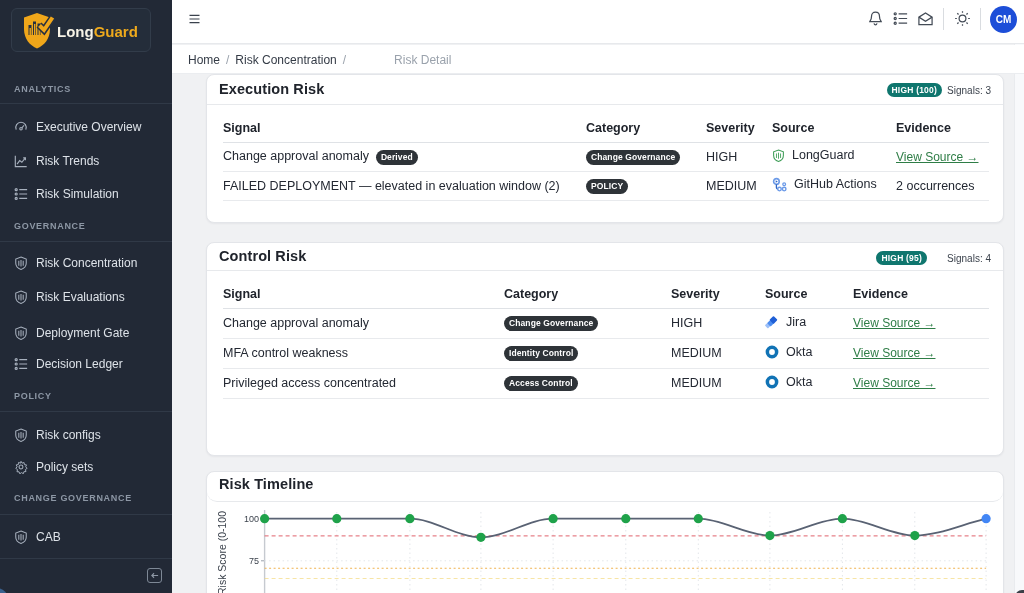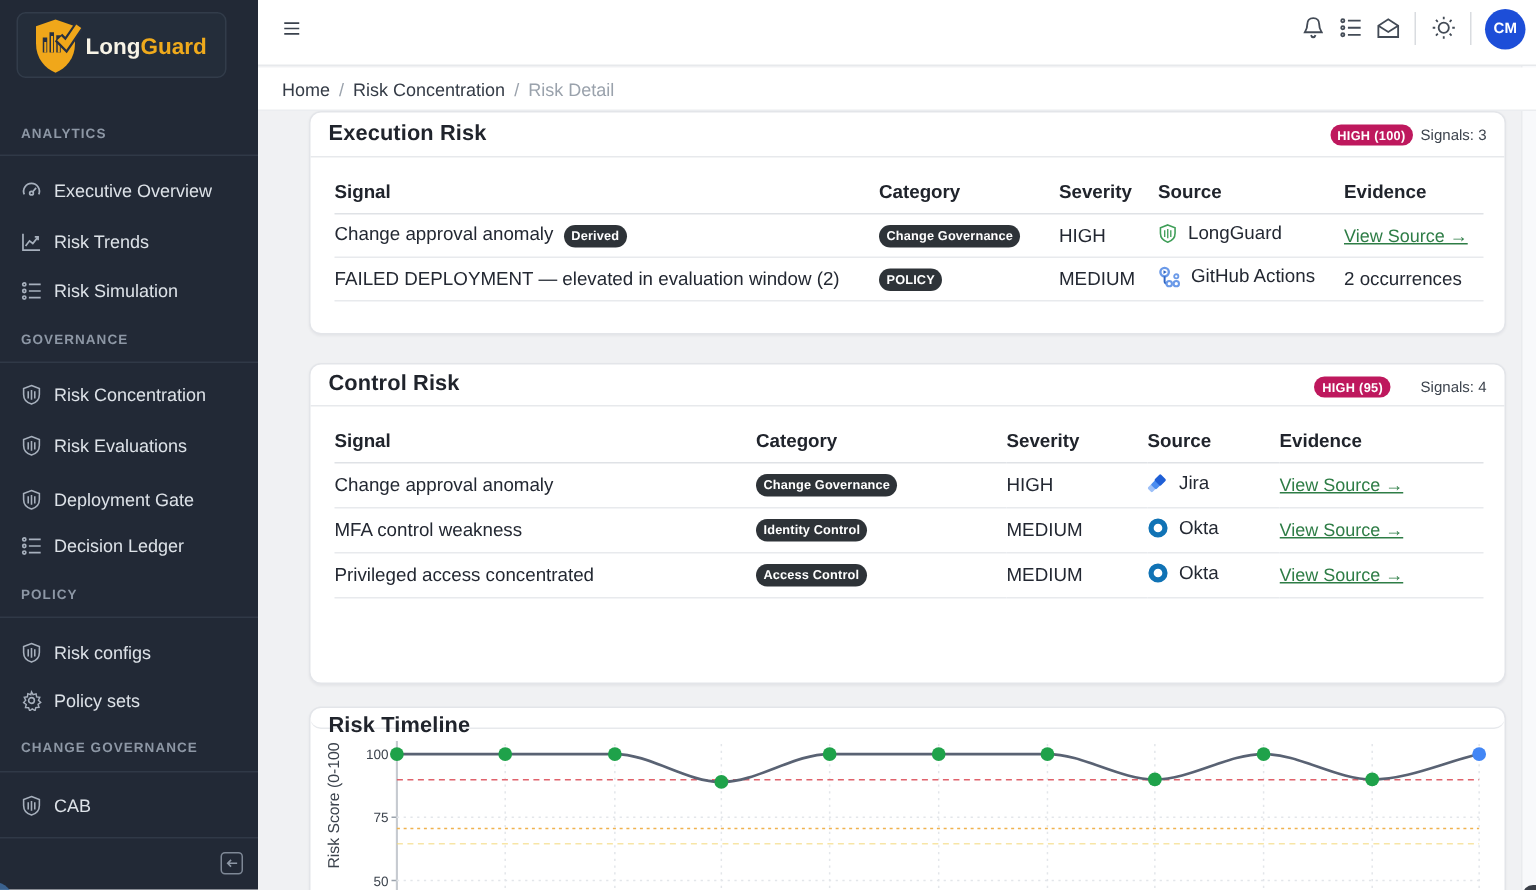--- a/index.html
+++ b/index.html
@@ -14,30 +14,30 @@
   .sdiv { position:absolute; left:0; width:172px; border-top:1px solid #303947; }
   .item { position:absolute; left:14px; height:20px; display:flex; align-items:center; font-size:12px; color:#dde2e8; }
   .item svg { margin-right:8px; color:#a7b0bd; }
   #collapse { position:absolute; right:10px; top:568px; width:15px; height:15px; border:1px solid #7e8896; border-radius:3px; color:#8d97a5; display:flex; align-items:center; justify-content:center; font-size:10px; }
   #bluefab { position:absolute; left:-17px; top:588px; width:26px; height:26px; border-radius:50%; background:#3e6b9e; opacity:.85; }
   
   #topbar { position:absolute; left:172px; top:0; width:852px; height:44px; background:#fff; border-bottom:1px solid #e7e9ec; z-index:4; }
   #crumbbar { position:absolute; left:172px; top:45px; width:852px; height:29px; background:#fff; border-bottom:1px solid #ebedf0; z-index:3; }
   #crumbbar .bc { position:absolute; left:16px; top:8px; font-size:12px; color:#343b46; }
   #crumbbar .bc .sep { color:#9aa2ac; padding:0 6px; }
-  #crumbbar .bc .cur { color:#9aa2ac; }
+  #crumbbar .bc .cur { color:#9aa2ac;margin-left:42px; }
   .hicon { position:absolute; top:10px; color:#434b56; }
   .vline { position:absolute; top:8px; height:22px; border-left:1px solid #d9dce0; }
   #avatar { position:absolute; left:818px; top:6px; width:27px; height:27px; border-radius:50%; background:#1d4ed8; color:#fff; font-size:10px; font-weight:bold; display:flex; align-items:center; justify-content:center; }
   
   #content { position:absolute; left:172px; top:74px; width:852px; height:519px; background:#f0f1f3; }
   .card { position:absolute; left:34px; width:798px; background:#fff; border:1px solid #e3e5e9; border-radius:8px; box-shadow:0 1px 2px rgba(16,24,40,.05); }
   .chead { position:relative; height:30px; border-bottom:1px solid #e7e9ec;padding-left:44px; }
   .ctitle { position:absolute; left:12px; top:6px; font-size:14.5px; font-weight:bold; color:#20242c; letter-spacing:.1px; }
-  .hbadge { position:absolute; top:8px; height:14px; padding:0 5px; border-radius:99px; background:#be185d; color:#fff; font-size:8.5px; font-weight:bold; line-height:14px; letter-spacing:.2px; }
+  .hbadge { position:absolute; top:8px; height:14px; padding:0 5px; border-radius:99px; background:#0f766e; color:#fff; font-size:8.5px; font-weight:bold; line-height:14px; letter-spacing:.2px; }
   .signals { position:absolute; top:10px; font-size:10px; color:#3c434d; }
   table { border-collapse:collapse; table-layout:fixed; margin:0 16px; width:766px; }
   th { text-align:left; font-size:12.5px; font-weight:bold; color:#20242c; padding:0; }
   td { font-size:12.5px; color:#232832; padding:0; overflow:hidden; white-space:nowrap; }
   thead tr { height:37px; }
   thead tr th { vertical-align:middle; padding-top:10px; border-bottom:1px solid #dfe2e6; }
   tbody tr { height:29px; }
   tbody tr td { border-bottom:1px solid #e8eaed; }
   .pill { display:inline-block; background:#2e3338; color:#fff; font-size:8.5px; font-weight:bold; border-radius:9px; padding:2px 5px 3px; letter-spacing:.1px; }
   .link { color:#2e7d46; text-decoration:underline; font-size:12px; }
@@ -253,21 +253,21 @@
             <td>MEDIUM</td>
             <td><span class="src"><svg width="14" height="14" viewBox="0 0 16 16" fill="none">
                   <circle cx="8" cy="8" r="5.3" stroke="#1173b5" stroke-width="4"></circle>
                 </svg> Okta</span></td>
             <td><span class="link">View Source →</span></td>
           </tr>
       </tbody>
     </table>
   </div>
   <div class="card" id="card3" style="top:397px; height:200px; border-bottom-left-radius:0; border-bottom-right-radius:0;">
-    <div class="chead" style="height:14px;border-radius:10px;">
+    <div class="chead" style="height:30px;border-radius:10px;">
       <div class="ctitle" style="top:4px;">Risk Timeline</div>
     </div>
     <svg id="chart" width="796" height="172" viewBox="0 0 796 172" style="display:block;">
       <g transform="rotate(-90 19 51)">
           <text x="19" y="51" font-size="10.5" fill="#3c434d" text-anchor="middle">Risk Score (0-100</text>
         </g>
       <text x="52" y="20.2" font-size="9" fill="#3c434d" text-anchor="end">100</text>
       <text x="52" y="62.3" font-size="9" fill="#3c434d" text-anchor="end">75</text>
       <text x="52" y="104.5" font-size="9" fill="#3c434d" text-anchor="end">50</text>
       <path d="M54 16.7 H57.6 M54 58.8 H57.6 M54 101 H57.6" stroke="#9aa2ac" stroke-width="1"></path>

